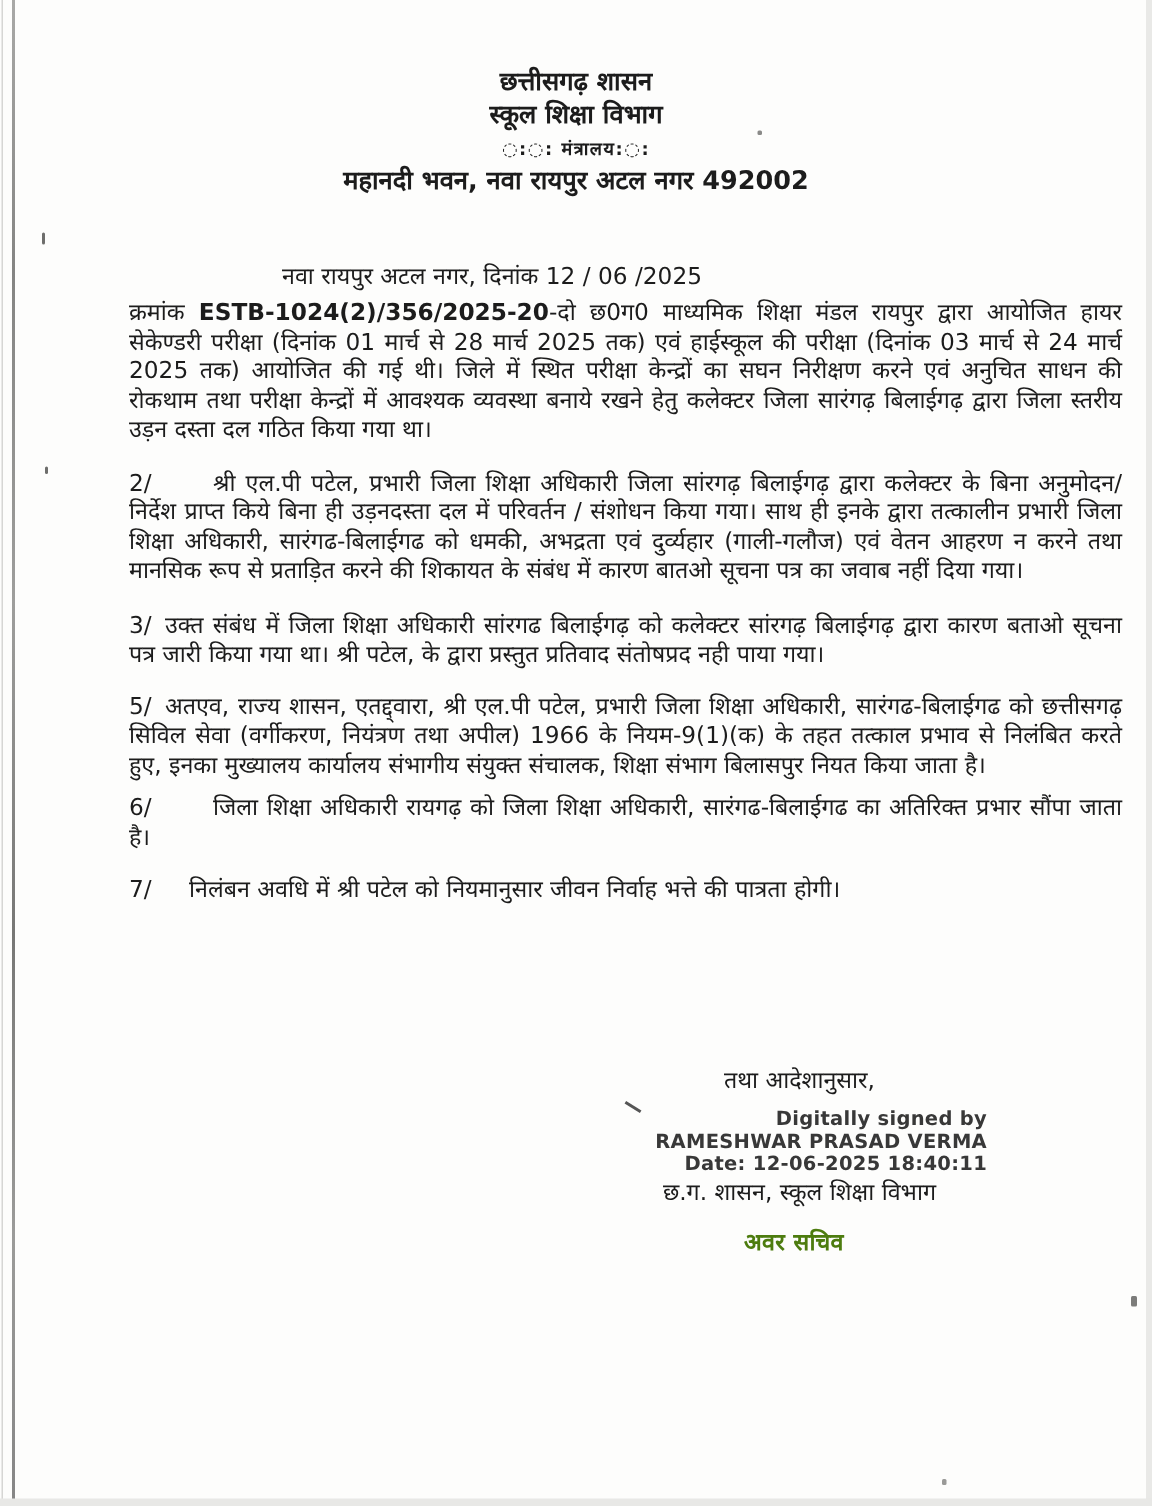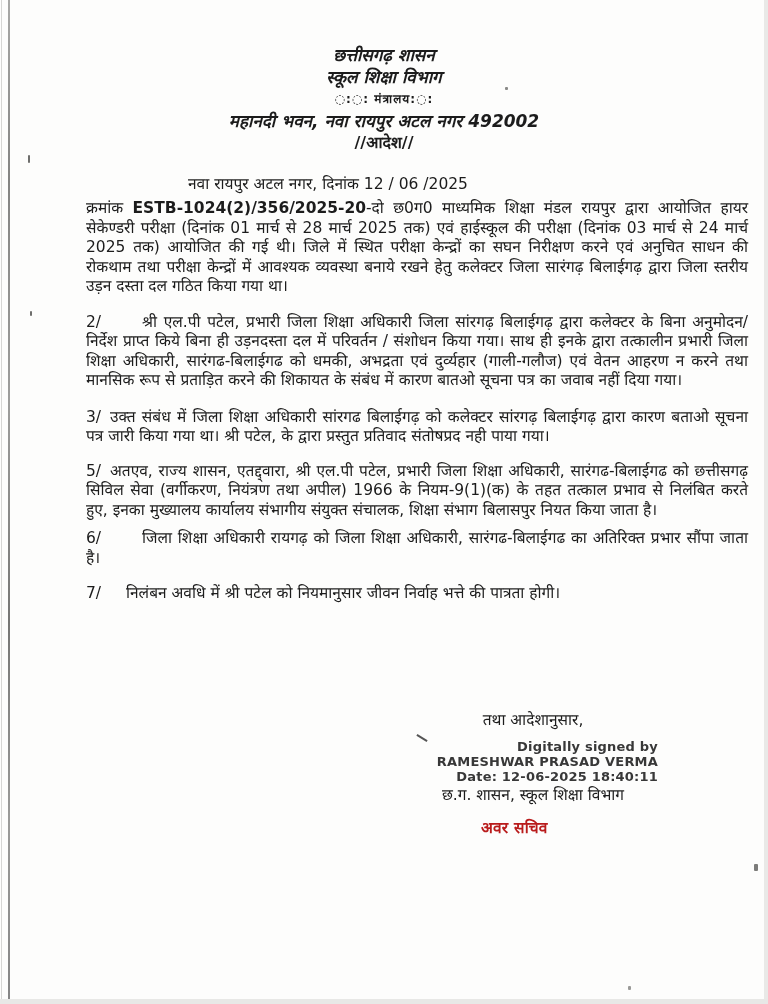--- a/index.html
+++ b/index.html
@@ -38,21 +38,21 @@
   .speck-2 { left: 30px; top: 311px; width: 2px; height: 5px; }
   .speck-3 { left: 505px; top: 87px; width: 3px; height: 3px; background: #8a8a88; }
   .speck-4 { left: 754px; top: 864px; width: 4px; height: 7px; background: #7c7c7a; }
   .speck-5 { left: 628px; top: 986px; width: 3px; height: 4px; background: #9a9a98; }
 
   
   .doc-header {
     position: absolute; top: 44px; left: 0; width: 768px;
     text-align: center; line-height: 22px;
   }
-  .doc-header .h-line { font-size: 17px; font-weight: 600; font-style: italic; }
+  .doc-header .h-line { font-size: 17px; font-weight: 600; }
   .doc-header .h-ministry { font-size: 12px; font-weight: 600; letter-spacing: 1px; }
   .doc-header .h-order { font-size: 16px; font-weight: 600; }
 
   
   .dateline {
     position: absolute; top: 172px; left: 0; width: 656px;
     text-align: center; font-size: 15.5px; font-weight: 500;
   }
 
   
@@ -87,22 +87,22 @@
     font-weight: bold; color: #383838;
     letter-spacing: .2px;
     white-space: nowrap;
   }
   .sig-tick {
     position: absolute; left: 8px; top: -2px;
     width: 12px; height: 2px; background: #555;
     transform: rotate(32deg);
   }
   .designation {
-    position: absolute; top: 82px; left: 73px;
-    font-size: 15.5px; color: #b91c1c; font-weight: 600;
+    position: absolute; top: 82px; left: 88px;
+    font-size: 15.5px; color: #4d7c0f; font-weight: 600;
     white-space: nowrap;
   }
   .sig-org { margin-top: 1px; font-weight: 500; white-space: nowrap; }
 </style>
 </head>
 <body>
 
 <div class="page">
 
   <div class="edge-left-outer"></div>
@@ -113,21 +113,20 @@
   <div class="speck speck-2"></div>
   <div class="speck speck-3"></div>
   <div class="speck speck-4"></div>
   <div class="speck speck-5"></div>
 
   <div class="doc-header">
     <div class="h-line">छत्तीसगढ़ शासन</div>
     <div class="h-line">स्कूल शिक्षा विभाग</div>
     <div class="h-ministry">◌:◌: मंत्रालय:◌:</div>
     <div class="h-line">महानदी भवन, नवा रायपुर अटल नगर 492002</div>
-    <div class="h-order">//आदेश//</div>
   </div>
 
   <div class="dateline">नवा रायपुर अटल नगर, दिनांक 12 / 06 /2025</div>
 
   <div class="content">
     <p class="p1"><span>क्रमांक </span><span class="refno">ESTB-1024(2)/356/2025-20</span><span>-दो  छ0ग0 माध्यमिक शिक्षा मंडल रायपुर द्वारा आयोजित हायर सेकेण्डरी परीक्षा (दिनांक 01 मार्च से 28 मार्च 2025 तक) एवं हाईस्कूल की परीक्षा (दिनांक 03 मार्च से 24 मार्च 2025 तक)  आयोजित की गई थी। जिले में स्थित परीक्षा केन्द्रों का सघन निरीक्षण करने एवं अनुचित साधन की रोकथाम तथा परीक्षा केन्द्रों में आवश्यक व्यवस्था बनाये रखने हेतु कलेक्टर जिला सारंगढ़ बिलाईगढ़ द्वारा जिला स्तरीय उड़न दस्ता दल गठित किया गया था।</span></p>
 
     <p class="p2"><span class="pnum w56">2/</span><span>श्री एल.पी पटेल, प्रभारी  जिला शिक्षा अधिकारी जिला सांरगढ़ बिलाईगढ़ द्वारा  कलेक्टर के बिना अनुमोदन/निर्देश प्राप्त किये बिना ही उड़नदस्ता दल में परिवर्तन / संशोधन किया गया। साथ ही इनके द्वारा तत्कालीन प्रभारी जिला शिक्षा अधिकारी, सारंगढ-बिलाईगढ को धमकी, अभद्रता एवं दुर्व्यहार (गाली-गलौज) एवं वेतन आहरण न करने तथा मानसिक रूप से प्रताड़ित करने की शिकायत के संबंध में कारण बातओ सूचना पत्र का जवाब नहीं दिया गया।</span></p>
 
     <p class="p3"><span class="pnum w24">3/</span><span>उक्त संबंध में जिला शिक्षा अधिकारी सांरगढ बिलाईगढ़ को कलेक्टर सांरगढ़ बिलाईगढ़ द्वारा कारण बताओ सूचना पत्र जारी किया गया था। श्री पटेल, के द्वारा प्रस्तुत प्रतिवाद संतोषप्रद नही पाया गया।</span></p>

